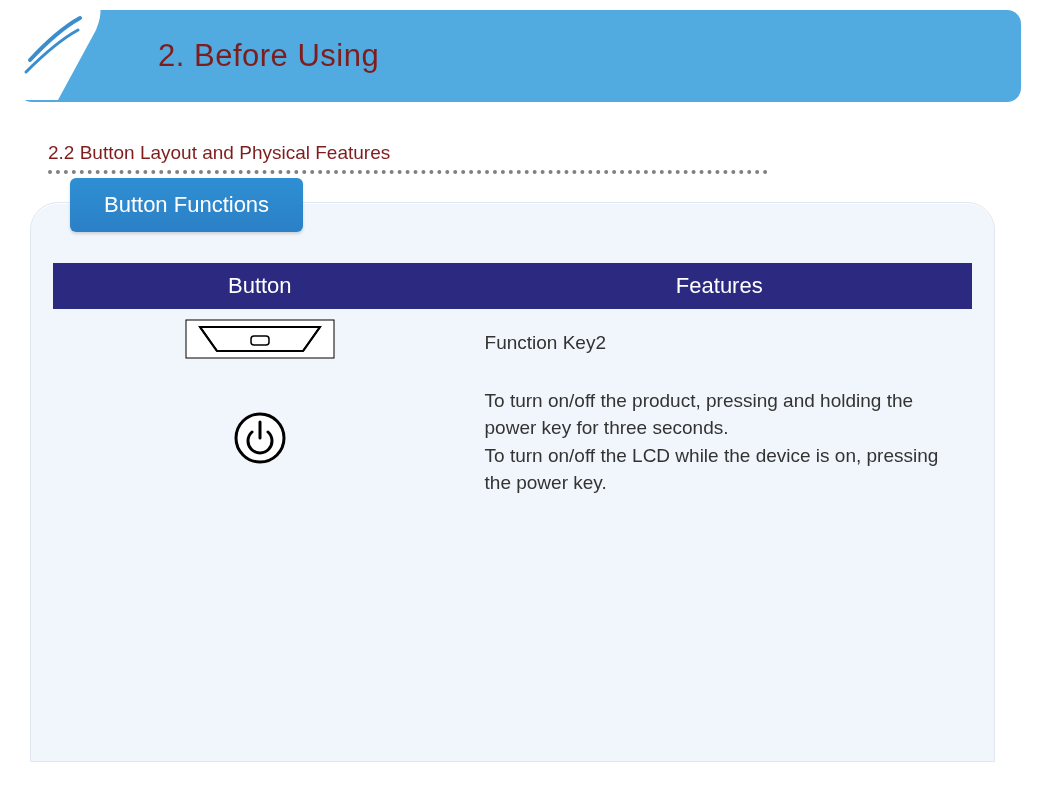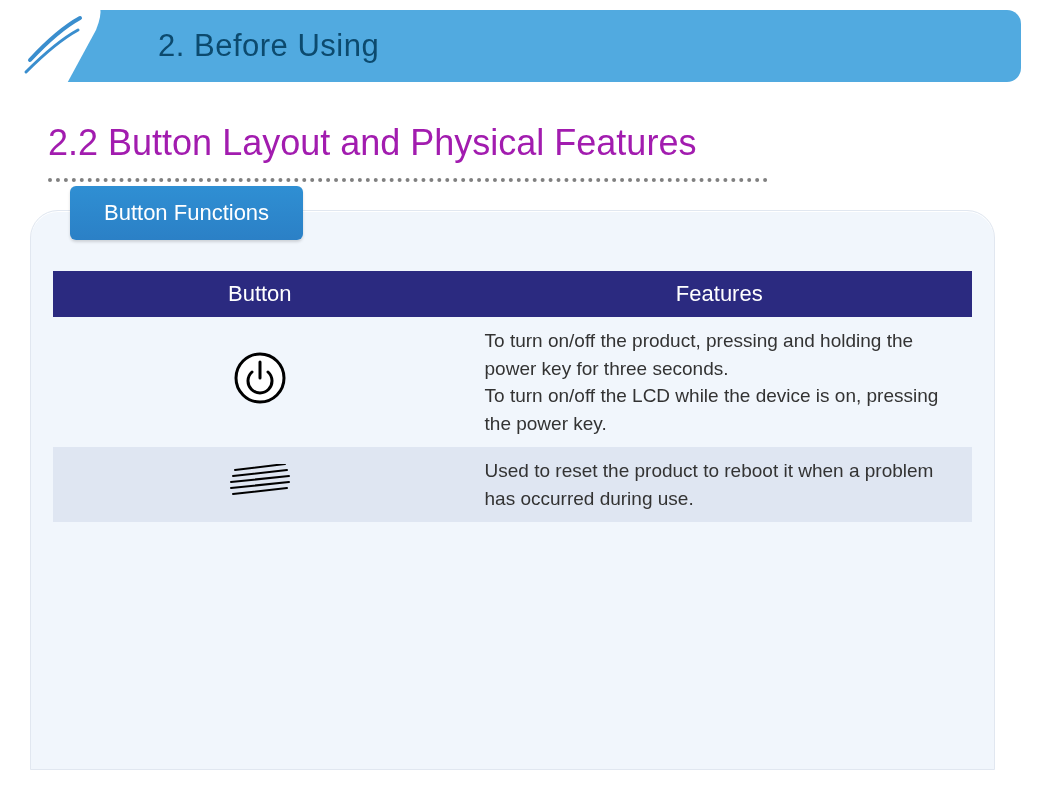--- a/index.html
+++ b/index.html
@@ -9,46 +9,46 @@
     background: #ffffff;
     width: 1039px;
     height: 812px;
     overflow: hidden;
   }
 
   
   .header-bar {
     position: relative;
     margin: 10px 18px 0 18px;
-    height: 72px;
+    height: 92px;
     background: #51aae0;
     border-radius: 0 14px 14px 14px;
     display: flex;
     align-items: center;
     padding-left: 140px;
-    color: #0c4a6e;
+    color: #7f1d1d;
   }
   .header-bar .title {
     font-size: 31px;
     font-weight: 400;
     letter-spacing: 0.5px;
   }
   
   .logo-box {
     position: absolute;
     left: 0; top: -10px;
     width: 100px; height: 100px;
     overflow: visible;
   }
 
   
   .section-title {
-    margin: 40px 0 14px 48px;
-    font-size: 36px;
-    color: #a21caf;
+    margin: 40px 0 6px 48px;
+    font-size: 19px;
+    color: #7f1d1d;
     font-weight: 400;
   }
   .dotted {
     margin: 0 0 0 48px;
     width: 720px;
     border: none;
     border-top: 4px dotted #808080;
   }
 
   
@@ -126,45 +126,43 @@
     <table class="btn-table">
       <thead>
         <tr>
           <th>Button</th>
           <th>Features</th>
         </tr>
       </thead>
       <tbody>
 
 
+        <tr>
+          <td class="icon-cell">
+            <svg width="150" height="40" viewBox="0 0 150 40">
+              <rect x="1" y="1" width="148" height="38" fill="#ffffff" stroke="#000" stroke-width="1"></rect>
+              <polygon points="15,8 135,8 118,32 32,32" fill="#ffffff" stroke="#000" stroke-width="2"></polygon>
+              <line x1="32" y1="32" x2="15" y2="8" stroke="#000" stroke-width="2"></line>
+              <line x1="118" y1="32" x2="135" y2="8" stroke="#000" stroke-width="2"></line>
+              <rect x="66" y="17" width="18" height="9" rx="3" fill="none" stroke="#000" stroke-width="1.5"></rect>
+            </svg>
+          </td>
+          <td>Function Key2</td>
+        </tr>
 
 
         <tr>
           <td class="icon-cell">
             <svg width="60" height="60" viewBox="0 0 60 60">
               <circle cx="30" cy="30" r="24" fill="#ffffff" stroke="#000" stroke-width="3"></circle>
               <path d="M22 24 A12 12 0 1 0 38 24" fill="none" stroke="#000" stroke-width="3" stroke-linecap="round"></path>
               <line x1="30" y1="14" x2="30" y2="30" stroke="#000" stroke-width="3" stroke-linecap="round"></line>
             </svg>
           </td>
           <td style="white-space:pre-line;">To turn on/off the product, pressing and holding the power key for three seconds.
 To turn on/off the LCD while the device is on, pressing  the power key.</td>
         </tr>
 
-        <tr class="alt">
-          <td class="icon-cell">
-            <svg width="70" height="34" viewBox="0 0 70 34">
-              <g stroke="#000" stroke-width="2" stroke-linecap="round">
-                <line x1="10" y1="6" x2="60" y2="0"></line>
-                <line x1="8" y1="12" x2="62" y2="6"></line>
-                <line x1="6" y1="18" x2="64" y2="12"></line>
-                <line x1="6" y1="24" x2="64" y2="18"></line>
-                <line x1="8" y1="30" x2="62" y2="24"></line>
-              </g>
-            </svg>
-          </td>
-          <td>Used to reset the product to reboot it when a problem has occurred during use.</td>
-        </tr>
 
       </tbody>
     </table>
   </div>
 </div>
 
 </body></html>

